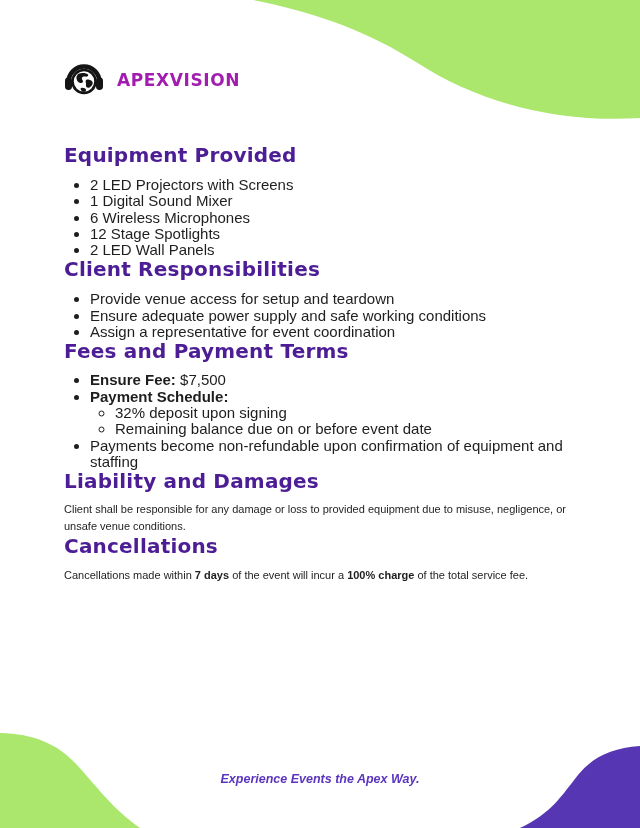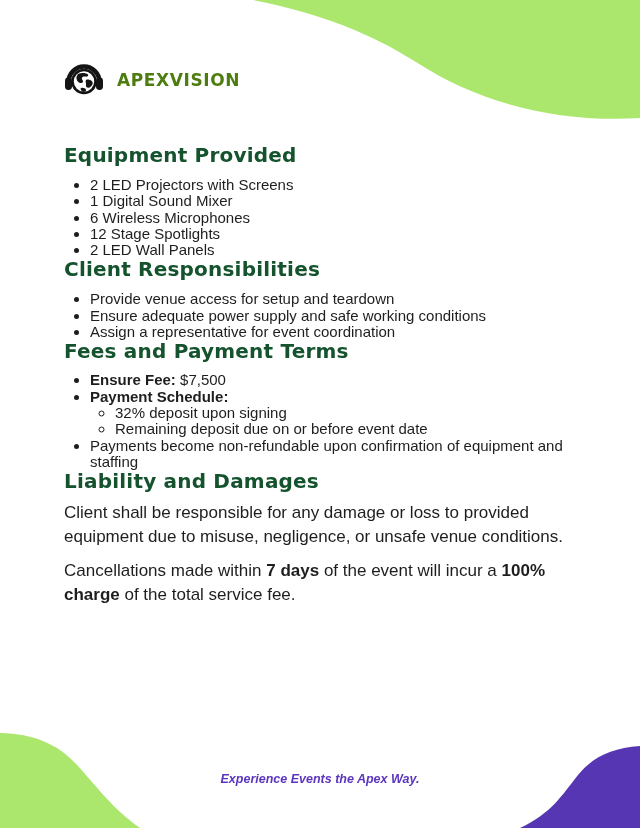--- a/index.html
+++ b/index.html
@@ -13,41 +13,41 @@
   .blob-top-right { top:0; right:0; }
   .blob-bottom-left { bottom:0; left:0; }
   .blob-bottom-right { bottom:0; right:0; }
 
   .logo {
     position:absolute; top:60px; left:64px;
     display:flex; align-items:center; gap:13px;
   }
   .logo-name {
     font-family:"DejaVu Sans", sans-serif;
-    font-size:17px; font-weight:bold; letter-spacing:0.6px; color:#4d7c0f;
+    font-size:17px; font-weight:bold; letter-spacing:0.6px; color:#a21caf;
   }
 
   .content { position:absolute; top:144px; left:64px; right:64px; }
 
   h2.section-heading {
     margin:0; padding:0;
     font-family:"DejaVu Sans", sans-serif;
     font-size:20px; line-height:22px; font-weight:bold;
-    color:#14532d; letter-spacing:0.2px;
+    color:#4c1d95; letter-spacing:0.2px;
   }
   .mt1 { margin-top:29px; }
   .mt2 { margin-top:30px; }
 
   ul { margin:0; padding:0 0 0 26px; list-style:disc; }
   ul.top-list { margin-top:11px; }
   ul.fees-list { margin-top:10px; }
   li { font-size:15px; line-height:16.3px; }
   ul.sub-list { list-style:circle; padding-left:25px; margin:0; }
 
-  p.body-text { margin:9px 0 0 0; font-size:17px; line-height:24px; }
+  p.body-text { margin:9px 0 0 0; font-size:11px; line-height:17px; }
   p.body-text.mt-p { margin-top:10px; }
 
   .b { font-weight:bold; }
 
   .footer-tagline {
     position:absolute; left:0; right:0; top:772px;
     text-align:center;
     font-size:12.5px; font-weight:bold; font-style:italic;
     color:#5b35be;
   }
@@ -97,26 +97,27 @@
     <li>Ensure adequate power supply and safe working conditions</li>
     <li>Assign a representative for event coordination</li>
   </ul>
 
   <h2 class="section-heading mt2">Fees and Payment Terms</h2>
   <ul class="fees-list">
     <li><span class="b">Ensure Fee:</span> <span>$7,500</span></li>
     <li><span class="b">Payment Schedule:</span>
       <ul class="sub-list">
         <li>32% deposit upon signing</li>
-        <li>Remaining deposit due on or before event date</li>
+        <li>Remaining balance due on or before event date</li>
       </ul>
     </li>
     <li>Payments become non-refundable upon confirmation of equipment and staffing</li>
   </ul>
 
   <h2 class="section-heading mt2">Liability and Damages</h2>
   <p class="body-text">Client shall be responsible for any damage or loss to provided equipment due to misuse, negligence, or unsafe venue conditions.</p>
 
+  <h2 class="section-heading mt2">Cancellations</h2>
   <p class="body-text mt-p"><span>Cancellations made within </span><span class="b">7 days</span><span> of the event will incur a </span><span class="b">100% charge</span><span> of the total service fee.</span></p>
 
 </div>
 
 <div class="footer-tagline">Experience Events the Apex Way.</div>
 
 </body></html>

